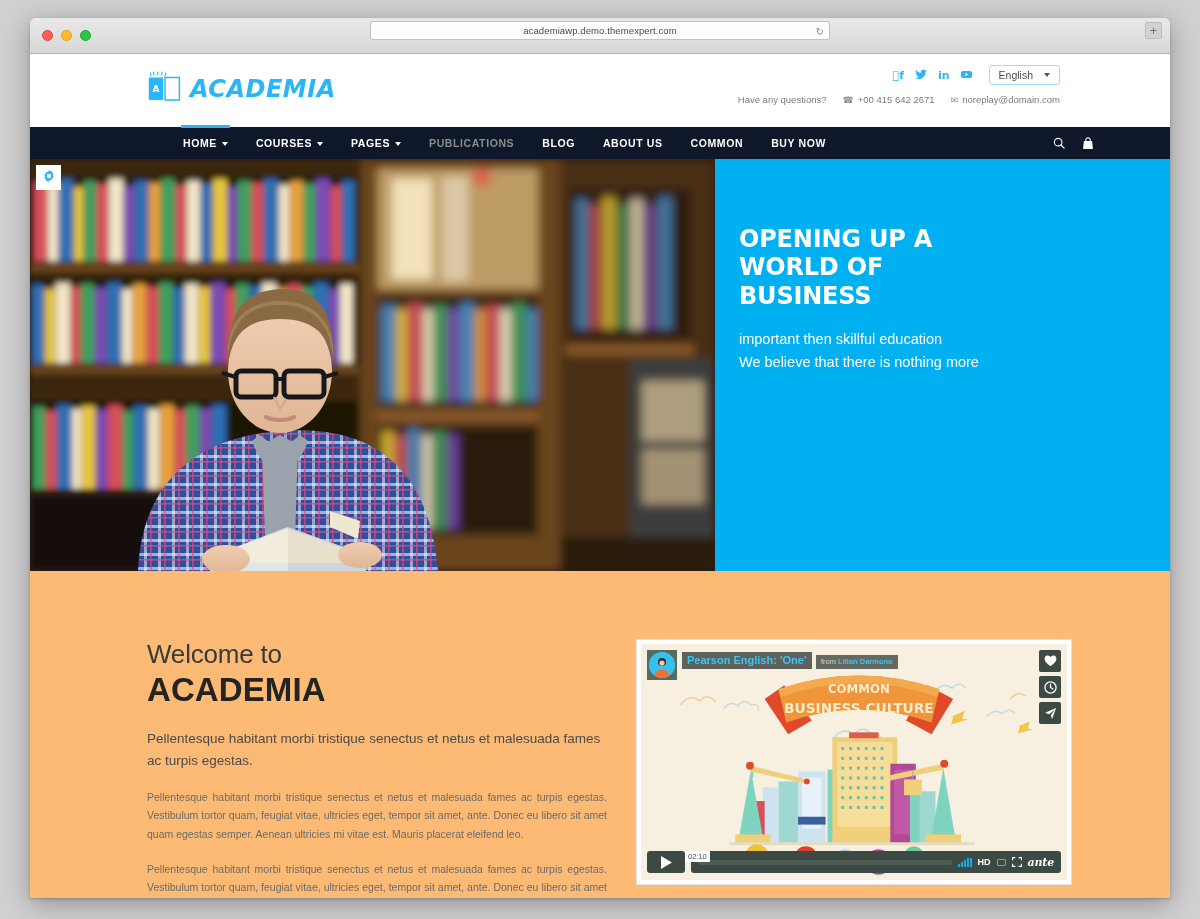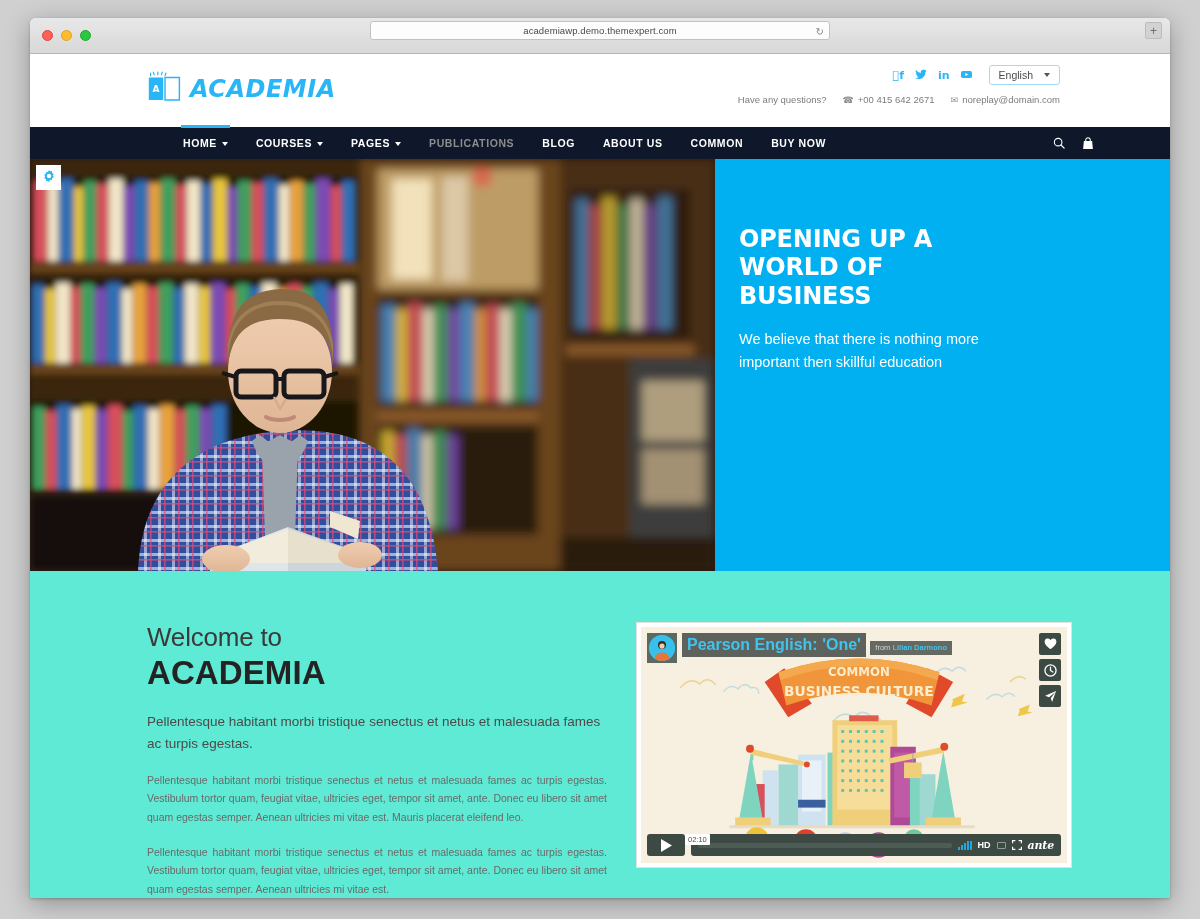--- a/index.html
+++ b/index.html
@@ -208,22 +208,22 @@
     border: 2px solid #ffffff;
     color: #ffffff;
     font-size: 11px; font-weight: 700; letter-spacing: 1.1px;
     background: transparent;
     cursor: pointer;
   }
 
   
   .welcome {
     position: relative;
-    padding: 52px 0 0 0;
-    background: #5eead4;
+    padding: 69px 0 0 0;
+    background: #fdba74;
     display: flex;
   }
   .welcome-left { width: 460px; margin-left: 117px; }
   .w-small {
     font-size: 26px; font-weight: 300; color: #3a3a3a;
     letter-spacing: -.2px; line-height: 1.15;
   }
   .w-big {
     font-size: 33px; font-weight: 700; color: #232323;
     letter-spacing: .1px; line-height: 1.18; margin-top: 1px;
@@ -261,21 +261,21 @@
   }
   .v-avatar .circ {
     width: 100%; height: 100%;
     border-radius: 50%;
     background: #36c0ea;
     position: relative; overflow: hidden;
   }
   .v-titles { padding-top: 0; }
   .v-title {
     background: rgba(60,66,63,.82);
-    color: #3fc4f0; font-size: 16px; font-weight: 700;
+    color: #3fc4f0; font-size: 11px; font-weight: 700;
     padding: 1px 5px; line-height: 1.35;
     display: inline-block;
   }
   .v-from {
     background: rgba(60,66,63,.78);
     color: #cfd6d2; font-size: 7.5px;
     padding: 2px 5px; margin-top: 2px;
     display: inline-block; line-height: 1.3; text-align: center;
   }
   .v-from b { color: #3fc4f0; font-weight: 700; }
@@ -645,22 +645,22 @@
         </div>
       </div>
 
       <div class="hero-text">
         <div class="hero-title">
           <div>OPENING UP A</div>
           <div>WORLD OF</div>
           <div>BUSINESS</div>
         </div>
         <div class="hero-sub">
+          <div>important then skillful education</div>
           <div>We believe that there is nothing more</div>
-          <div>important then skillful education</div>
         </div>
       </div>
     </div>
 
     <div class="welcome">
       <div class="welcome-left">
         <div class="w-small">Welcome to</div>
         <div class="w-big">ACADEMIA</div>
         <p class="w-lead">Pellentesque habitant morbi tristique senectus et netus et malesuada fames ac turpis egestas.</p>
         <p class="w-para">Pellentesque habitant morbi tristique senectus et netus et malesuada fames ac turpis egestas. Vestibulum tortor quam, feugiat vitae, ultricies eget, tempor sit amet, ante. Donec eu libero sit amet quam egestas semper. Aenean ultricies mi vitae est. Mauris placerat eleifend leo.</p>

